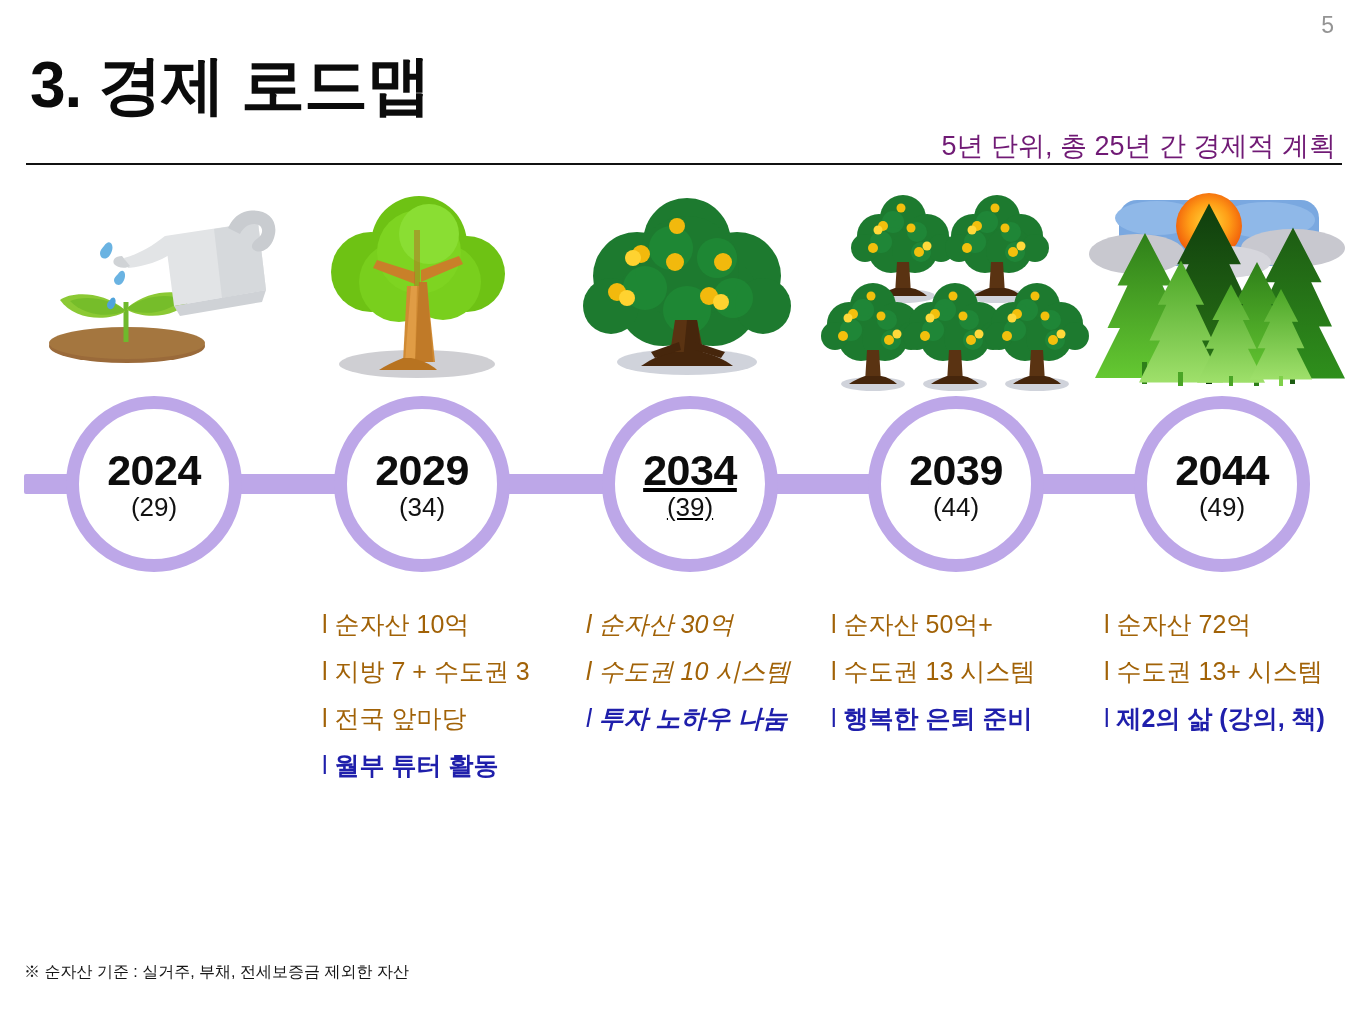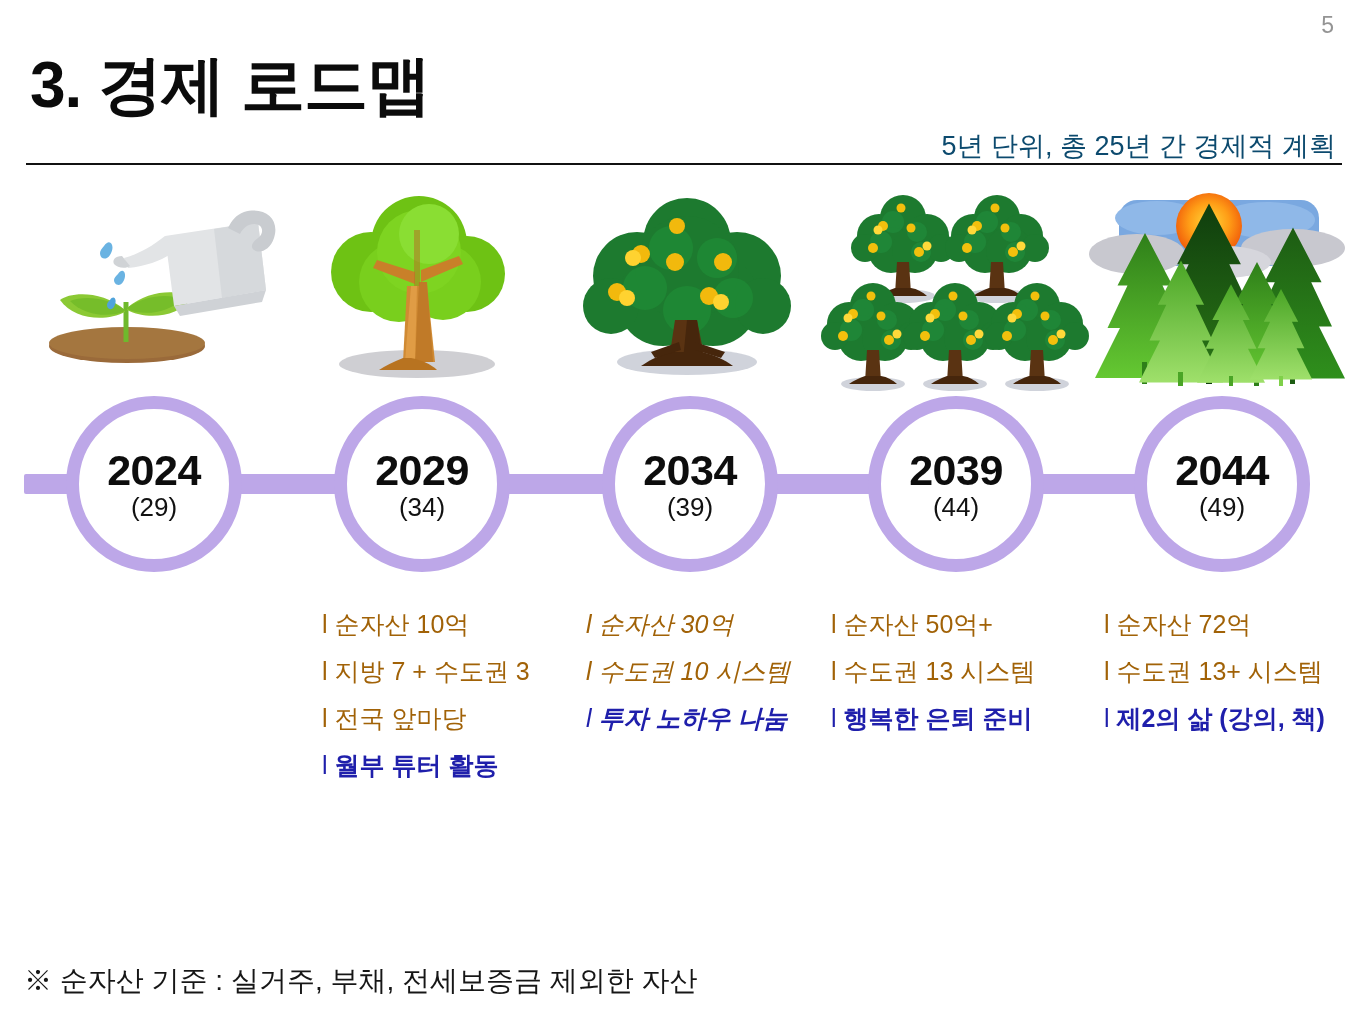--- a/index.html
+++ b/index.html
@@ -36,21 +36,21 @@
     color: #0b0b0b;
     letter-spacing: -1px;
     line-height: 1.05;
     white-space: nowrap;
   }
   #subtitle {
     position: absolute;
     right: 32px;
     top: 128px;
     font-size: 27px;
-    color: #0c4a6e;
+    color: #701a75;
     white-space: nowrap;
   }
   #header-rule {
     position: absolute;
     left: 26px;
     right: 26px;
     top: 163px;
     height: 0;
     border-top: 2.5px solid #111111;
   }
@@ -96,21 +96,21 @@
   .node .age {
     font-size: 26px;
     color: #111111;
     line-height: 1;
     margin-top: 2px;
   }
 
   
   #node-0 { left: 66px;   }
   #node-1 { left: 334px;  }
-  #node-2 { left: 602px;  }
+  #node-2 { left: 602px; text-decoration: underline;  }
   #node-3 { left: 868px;  }
   #node-4 { left: 1134px; }
 
   
   #icons {
     position: absolute;
     left: 0;
     top: 186px;
     width: 1368px;
     height: 200px;
@@ -162,21 +162,21 @@
     display: inline-block;
     margin-right: 7px;
     font-weight: 400;
   }
 
   
   #footnote {
     position: absolute;
     left: 24px;
     top: 962px;
-    font-size: 28px;
+    font-size: 16px;
     color: #161616;
     white-space: nowrap;
   }
 
   svg { display: block; overflow: visible; }
 </style>
 </head>
 <body>
 
 <div id="slide">

